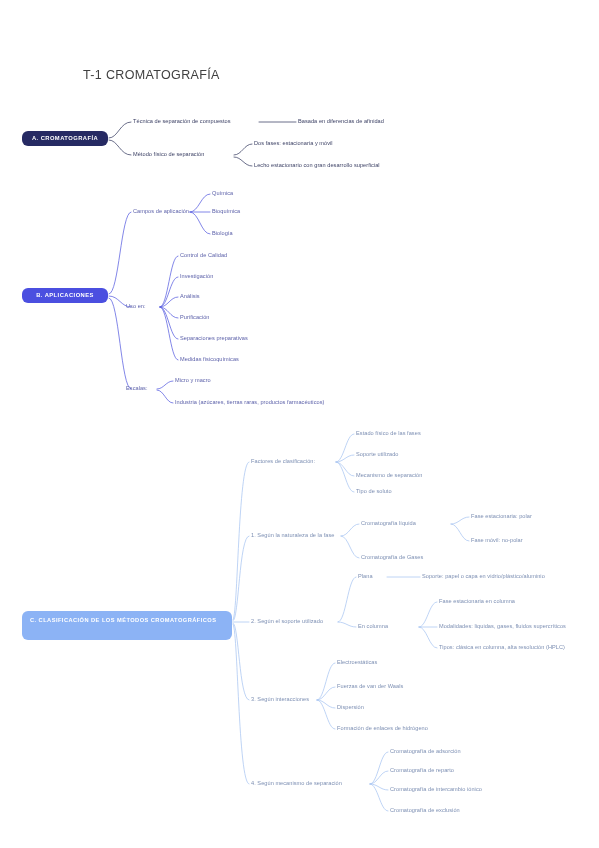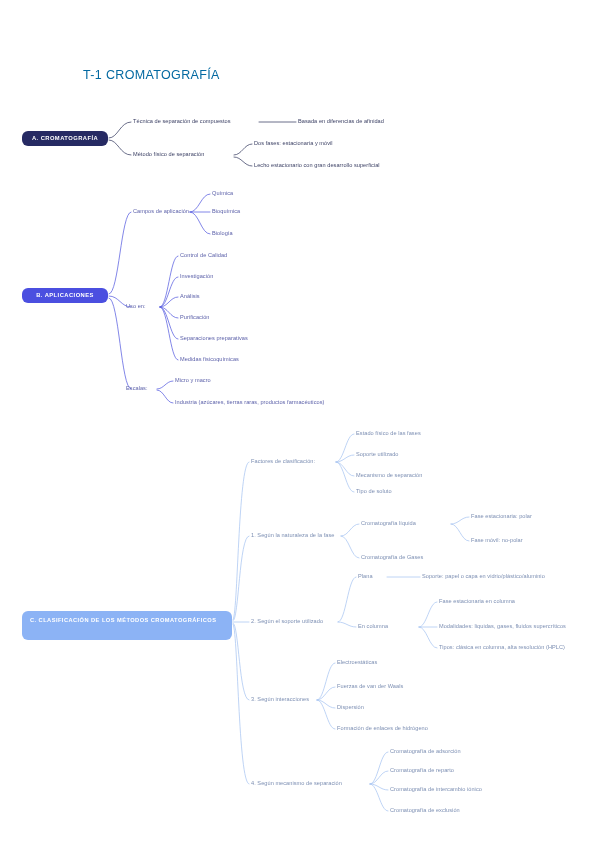--- a/index.html
+++ b/index.html
@@ -11,21 +11,21 @@
     overflow:hidden;
     -webkit-font-smoothing:antialiased;
   }
   #canvas{position:absolute;left:0;top:0;width:599px;height:848px;}
   svg.links{position:absolute;left:0;top:0;width:599px;height:848px;pointer-events:none;}
   .page-title{
     position:absolute;
     left:83px;top:68px;
     font-size:12.5px;
     letter-spacing:.35px;
-    color:#0369a1;
+    color:#404040;
     white-space:nowrap;
   }
   
   .root{
     position:absolute;
     border-radius:6px;
     color:#ffffff;
     font-size:5.8px;
     font-weight:bold;
     letter-spacing:.45px;

